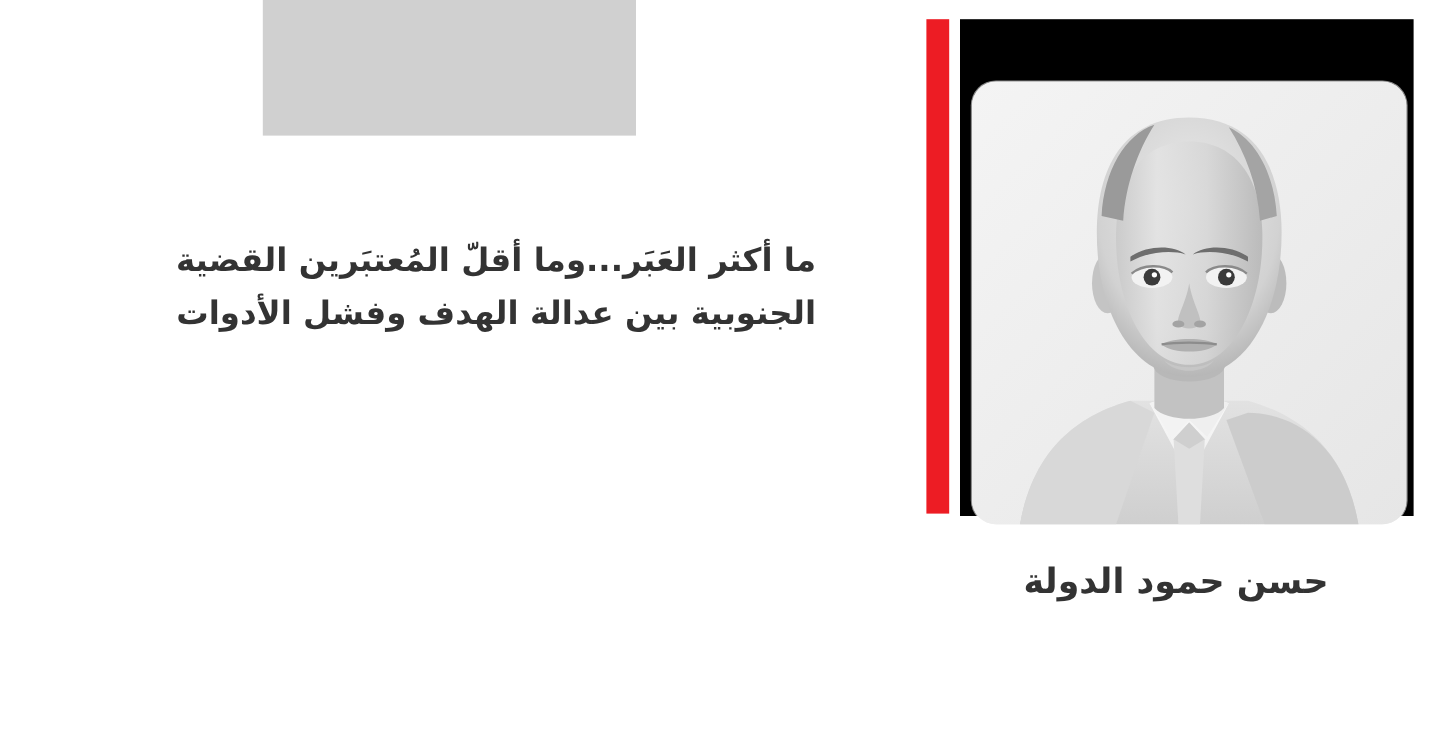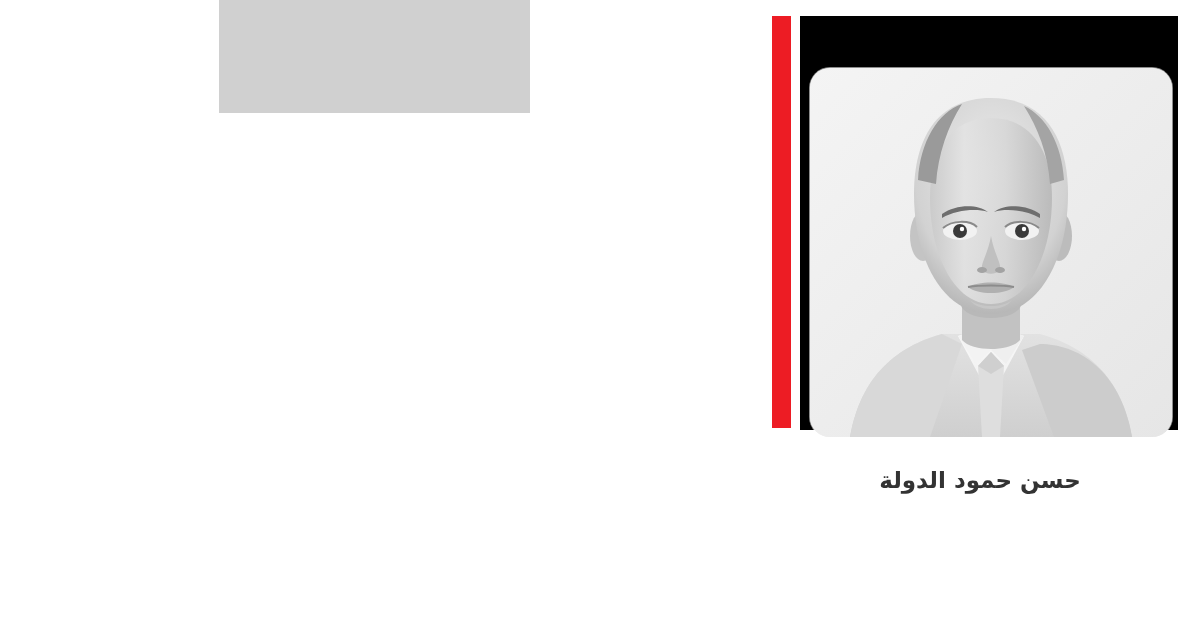--- a/index.html
+++ b/index.html
@@ -116,33 +116,36 @@
 
   
   .author-name {
     position: absolute;
     left: 790px;
     top: 466px;
     width: 380px;
     text-align: center;
     direction: rtl;
     font-family: "DejaVu Sans", "Liberation Sans", sans-serif;
-    font-size: 23px;
+    font-size: 29px;
     font-weight: bold;
     color: #333333;
     line-height: 1.3;
   }
 </style>
 </head>
 <body>
 
 <div class="card">
 
   <div class="gray-placeholder"></div>
 
+  <div class="text-column">
+    <h1 class="headline">ما أكثر العَبَر...وما أقلّ المُعتبَرين القضية الجنوبية بين عدالة الهدف وفشل الأدوات</h1>
+  </div>
 
 
   <div class="portrait-block">
     <div class="red-bar"></div>
     <div class="black-panel"></div>
     <div class="photo-frame">
       <svg viewBox="0 0 362 369" xmlns="http://www.w3.org/2000/svg">
         <defs>
           <linearGradient id="bg" x1="0" y1="0" x2="1" y2="1">
             <stop offset="0%" stop-color="#f4f4f4"></stop>

